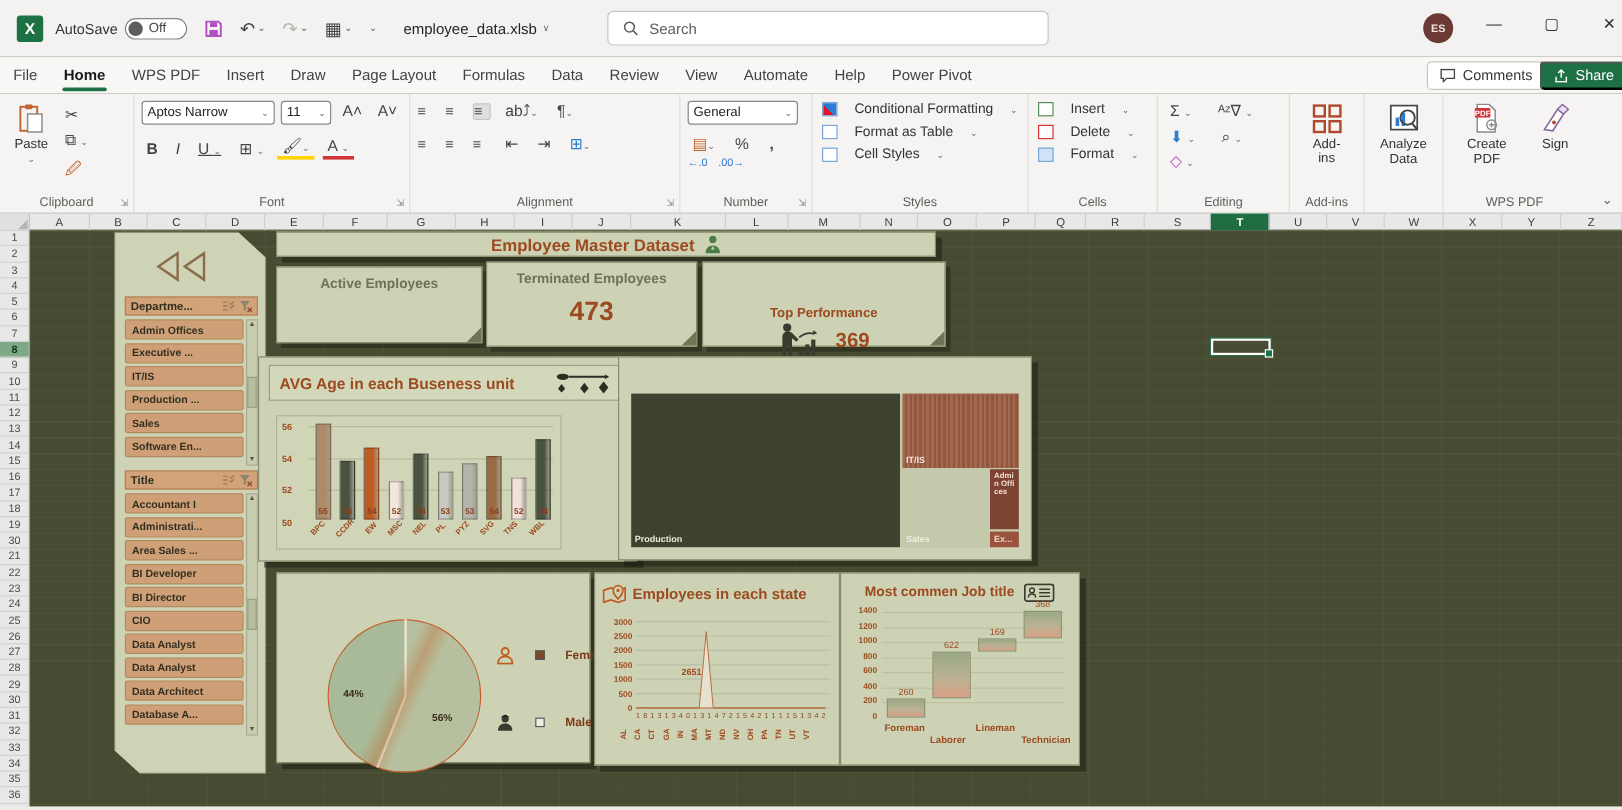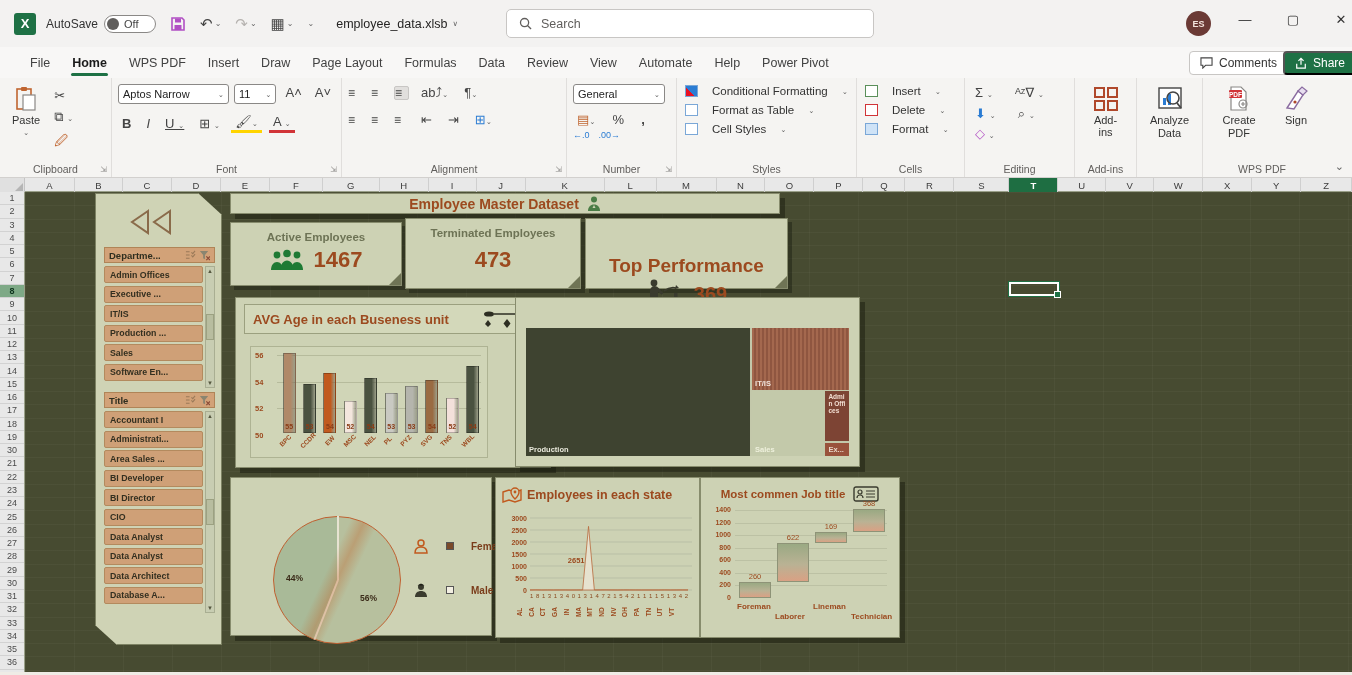--- a/index.html
+++ b/index.html
@@ -28,21 +28,21 @@
     display:flex; align-items:center; padding-left:12px; gap:9px; }
   #searchbox span { font-size:12.5px; color:#605e5c; }
   #avatar { position:absolute; left:1186px; top:11px; width:25px; height:25px; border-radius:50%;
     background:#6b3a35; color:#f3e3dc; font-size:9px; font-weight:bold;
     display:flex; align-items:center; justify-content:center; }
   .winbtn { position:absolute; top:0; width:46px; height:38px; display:flex; align-items:center;
     justify-content:center; font-size:13px; color:#333; }
 
   
   #menubar { position:absolute; left:0; top:47px; width:1352px; height:31px;
-    background:#f8f7f6; display:flex; align-items:center;padding-left:19px; }
+    background:#f8f7f6; display:flex; align-items:center; }
   .mtab { font-size:12.5px; color:#424242; padding:6px 11px; position:relative; white-space:nowrap; }
   .mtab.active { font-weight:bold; color:#1a1a1a; }
   .mtab.active::after { content:""; position:absolute; left:10px; right:10px; bottom:0;
     height:3px; background:#1e7145; border-radius:2px; }
   #comments-btn { position:absolute; left:1189px; top:51px; height:24px; border:1px solid #c8c6c4;
     border-radius:4px; background:#fff; display:flex; align-items:center; gap:6px;
     padding:0 10px; font-size:12px; color:#333; }
   #share-btn { position:absolute; left:1283px; top:51px; height:24px; border-radius:4px;
     background:#1e7145; color:#fff; display:flex; align-items:center; gap:6px;
     padding:0 10px; font-size:12px; }
@@ -598,57 +598,46 @@
     <span>Employee Master Dataset</span>
     <svg width="14" height="16" viewBox="0 0 14 16">
       <circle cx="7" cy="3.5" r="3" fill="#4a7d46"></circle>
       <path d="M1 15c0-4 2.5-6.5 6-6.5s6 2.5 6 6.5z" fill="#4a7d46"></path>
       <path d="M7 9l-1.5 3h3z" fill="#cdd2b4"></path>
     </svg>
   </div>
 
   <div class="kpi" style="left:205px; top:30px; width:172px; height:64px;">
     <div class="kpi-title">Active Employees</div>
-    <div style="display:flex; align-items:center; justify-content:center; gap:10px; margin-top:4px;">
-      <svg width="34" height="22" viewBox="0 0 34 22">
-        <circle cx="7" cy="6" r="3.4" fill="#1e7a34"></circle>
-          <path d="M1 21c0-5 2.7-8 6-8s6 3 6 8z" fill="#1e7a34"></path>
-        <circle cx="17" cy="4.5" r="3.8" fill="#1e7a34"></circle>
-          <path d="M10.5 21c0-6 2.9-9.5 6.5-9.5s6.5 3.5 6.5 9.5z" fill="#1e7a34"></path>
-        <circle cx="27" cy="6" r="3.4" fill="#1e7a34"></circle>
-          <path d="M21 21c0-5 2.7-8 6-8s6 3 6 8z" fill="#1e7a34"></path>
-      </svg>
-      <span class="kpi-val">1467</span>
-    </div>
   </div>
 
   <div class="kpi" style="left:380px; top:26px; width:176px; height:71px;">
     <div class="kpi-title">Terminated Employees</div>
     <div style="text-align:center; margin-top:8px;">
       <span class="kpi-val">473</span>
     </div>
   </div>
 
   <div class="kpi" style="left:560px; top:26px; width:203px; height:71px;">
-    <div class="kpi-title" style="color:#9c4a1f; font-size:19px;margin-top:36px;">Top Performance</div>
+    <div class="kpi-title" style="color:#9c4a1f; font-size:11px;margin-top:36px;">Top Performance</div>
     <div style="display:flex; align-items:center; justify-content:center; gap:14px; margin-top:2px;">
       <svg width="34" height="30" viewBox="0 0 34 30">
         <circle cx="8" cy="4" r="3.4" fill="#3a3b2e"></circle>
         <path d="M4 29V12c0-3 2-5 4.5-5 2 0 3.5 1 5 3l4 4-1.8 1.8-3.7-3V29h-3v-9h-2v9z" fill="#3a3b2e"></path>
         <rect x="18" y="22" width="3.5" height="6" fill="#3a3b2e"></rect>
         <rect x="23" y="18" width="3.5" height="10" fill="#3a3b2e"></rect>
         <rect x="28" y="14" width="3.5" height="14" fill="#3a3b2e"></rect>
         <path d="M18 12c4-3 8-4 12-3" fill="none" stroke="#3a3b2e" stroke-width="1.6"></path>
         <path d="M30 6l3 3-4 1z" fill="#3a3b2e"></path>
       </svg>
-      <span class="kpi-val" style="font-size:20px">369</span>
-    </div>
-  </div>
-
-  <div class="panel" style="left:210px; top:105px; width:316px; height:171px;">
+      <span class="kpi-val" style="font-size:17px">369</span>
+    </div>
+  </div>
+
+  <div class="panel" style="left:190px; top:105px; width:316px; height:171px;">
     <div id="avg-head">
       <span class="panel-title">AVG  Age in each Buseness unit</span>
       <svg width="52" height="20" viewBox="0 0 52 20">
         <ellipse cx="8" cy="5" rx="5" ry="2.6" fill="#2d2e22"></ellipse>
         <line x1="13" y1="5" x2="46" y2="5" stroke="#2d2e22" stroke-width="1.6"></line>
         <path d="M46 5l-3-2v4z" fill="#2d2e22"></path>
         <path d="M7 11l3 4-3 3-3-3z" fill="#2d2e22"></path>
         <path d="M26 10l3.5 4.5L26 19l-3.5-4.5z" fill="#2d2e22"></path>
         <path d="M42 9l4 5-4 5-4-5z" fill="#2d2e22"></path>
       </svg>
@@ -736,21 +725,21 @@
       <span class="pie-lab" style="left:86px; top:76px;">56%</span>
     </div>
     <div class="legend-row" style="left:182px; top:60px;">
       <svg width="16" height="16" viewBox="0 0 16 16">
         <circle cx="8" cy="5" r="3" fill="none" stroke="#c15a1e" stroke-width="1.5"></circle>
         <path d="M2 15c0-4 2.6-6 6-6s6 2 6 6z" fill="none" stroke="#c15a1e" stroke-width="1.5"></path>
       </svg>
       <span class="lg-sq" style="background:#7a4a2a"></span>
       <span>Female</span>
     </div>
-    <div class="legend-row" style="left:182px; top:104px;">
+    <div class="legend-row" style="left:182px; top:116px;">
       <svg width="16" height="16" viewBox="0 0 16 16">
         <circle cx="8" cy="5" r="3" fill="#3a3b2e"></circle>
         <path d="M4.5 3.5 8 1.5l3.5 2z" fill="#1f2018"></path>
         <path d="M2 15c0-4 2.6-6 6-6s6 2 6 6z" fill="#3a3b2e"></path>
       </svg>
       <span class="lg-sq" style="background:#f2efe2"></span>
       <span>Male</span>
     </div>
   </div>
 

